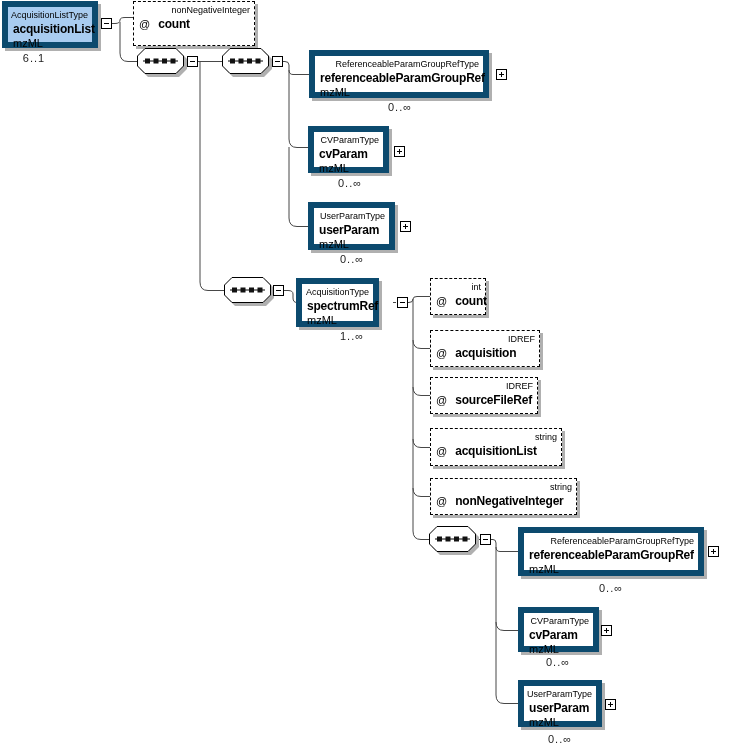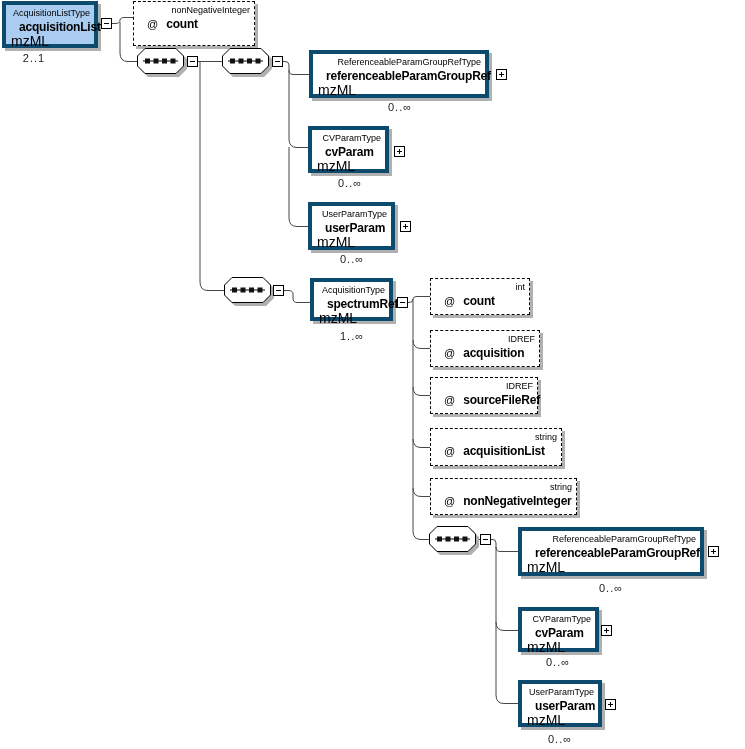--- a/index.html
+++ b/index.html
@@ -1,29 +1,29 @@
 <!DOCTYPE html>
 <html><head>
 <meta charset="utf-8">
 <style>
   html,body{margin:0;padding:0;background:#fff;}
   #canvas{position:relative;width:745px;height:749px;background:#fff;overflow:hidden;
           font-family:"Liberation Sans",sans-serif;color:#000;}
   #wires{position:absolute;left:0;top:0;z-index:0;}
 
   
-  .ebox{position:absolute;background:#fff;border:4px solid #0c4a6e;box-shadow:3px 3px 0 #b0b0b0;
+  .ebox{position:absolute;background:#fff;border:6px solid #0c4a6e;box-shadow:3px 3px 0 #b0b0b0;
         z-index:2;box-sizing:border-box;padding-top:3px;}
   .ebox.root{background:#a9ccf0;}
   .abox{position:absolute;background:#fff;border:1px dashed #000;box-shadow:3px 3px 0 #b0b0b0;
         z-index:2;box-sizing:border-box;padding-top:3px;}
   .t{font-size:9px;text-align:right;padding-right:4px;white-space:nowrap;line-height:11px;}
-  .n{font-size:12px;font-weight:bold;padding-left:13px;white-space:nowrap;line-height:15px;
+  .n{font-size:12px;font-weight:bold;padding-left:5px;white-space:nowrap;line-height:15px;
      letter-spacing:-0.2px;margin-top:1px;}
-  .ns{font-size:14px;padding-left:5px;line-height:11px;margin-top:1px;}
+  .ns{font-size:11px;padding-left:5px;line-height:11px;margin-top:1px;}
   .at{font-weight:normal;font-size:11px;margin-right:8px;letter-spacing:0;}
 
   
   .card{position:absolute;font-size:11px;color:#1c1c1c;text-align:center;width:60px;
         z-index:2;letter-spacing:1px;}
 
   
   .seq{position:absolute;z-index:2;width:51px;height:30px;}
 
   
@@ -62,21 +62,21 @@
       <path d="M496 547 V695 Q496 703.5 504 703.5 H518"></path>
       <path d="M496 622 Q496 630.5 504 630.5 H518"></path>
     </g>
   </svg>
 
   <div class="ebox root" style="left:2px;top:1px;width:96px;height:47px">
     <div class="t">AcquisitionListType</div>
     <div class="n">acquisitionList</div>
     <div class="ns">mzML</div>
   </div>
-  <div class="card" style="left:4px;top:52px">2..1</div>
+  <div class="card" style="left:4px;top:52px">6..1</div>
   <div class="tog" style="left:101px;top:18px">
       <span class="h"></span>
     </div>
 
   <div class="abox" style="left:133px;top:1px;width:122px;height:45px">
     <div class="t">nonNegativeInteger</div>
     <div class="n"><span class="at">@</span><span>count</span></div>
   </div>
 
   <div class="seq" style="left:137px;top:48px">
@@ -150,31 +150,31 @@
         <rect x="8" y="10.5" width="5" height="5" fill="#111"></rect>
         <rect x="16.5" y="10.5" width="5" height="5" fill="#111"></rect>
         <rect x="25" y="10.5" width="5" height="5" fill="#111"></rect>
         <rect x="33.5" y="10.5" width="5" height="5" fill="#111"></rect>
       </svg>
   </div>
   <div class="tog" style="left:273px;top:285px">
       <span class="h"></span>
     </div>
 
-  <div class="ebox" style="left:310px;top:278px;width:83px;height:43px">
+  <div class="ebox" style="left:296px;top:278px;width:83px;height:49px">
     <div class="t">AcquisitionType</div>
     <div class="n">spectrumRef</div>
     <div class="ns">mzML</div>
   </div>
   <div class="tog" style="left:397px;top:297px">
       <span class="h"></span>
     </div>
   <div class="card" style="left:322px;top:330px">1..∞</div>
 
-  <div class="abox" style="left:430px;top:278px;width:100px;height:37px">
+  <div class="abox" style="left:430px;top:278px;width:56px;height:37px">
     <div class="t">int</div>
     <div class="n"><span class="at">@</span><span>count</span></div>
   </div>
 
   <div class="abox" style="left:430px;top:330px;width:110px;height:37px">
     <div class="t">IDREF</div>
     <div class="n"><span class="at">@</span><span>acquisition</span></div>
   </div>
 
   <div class="abox" style="left:430px;top:377px;width:108px;height:37px">

